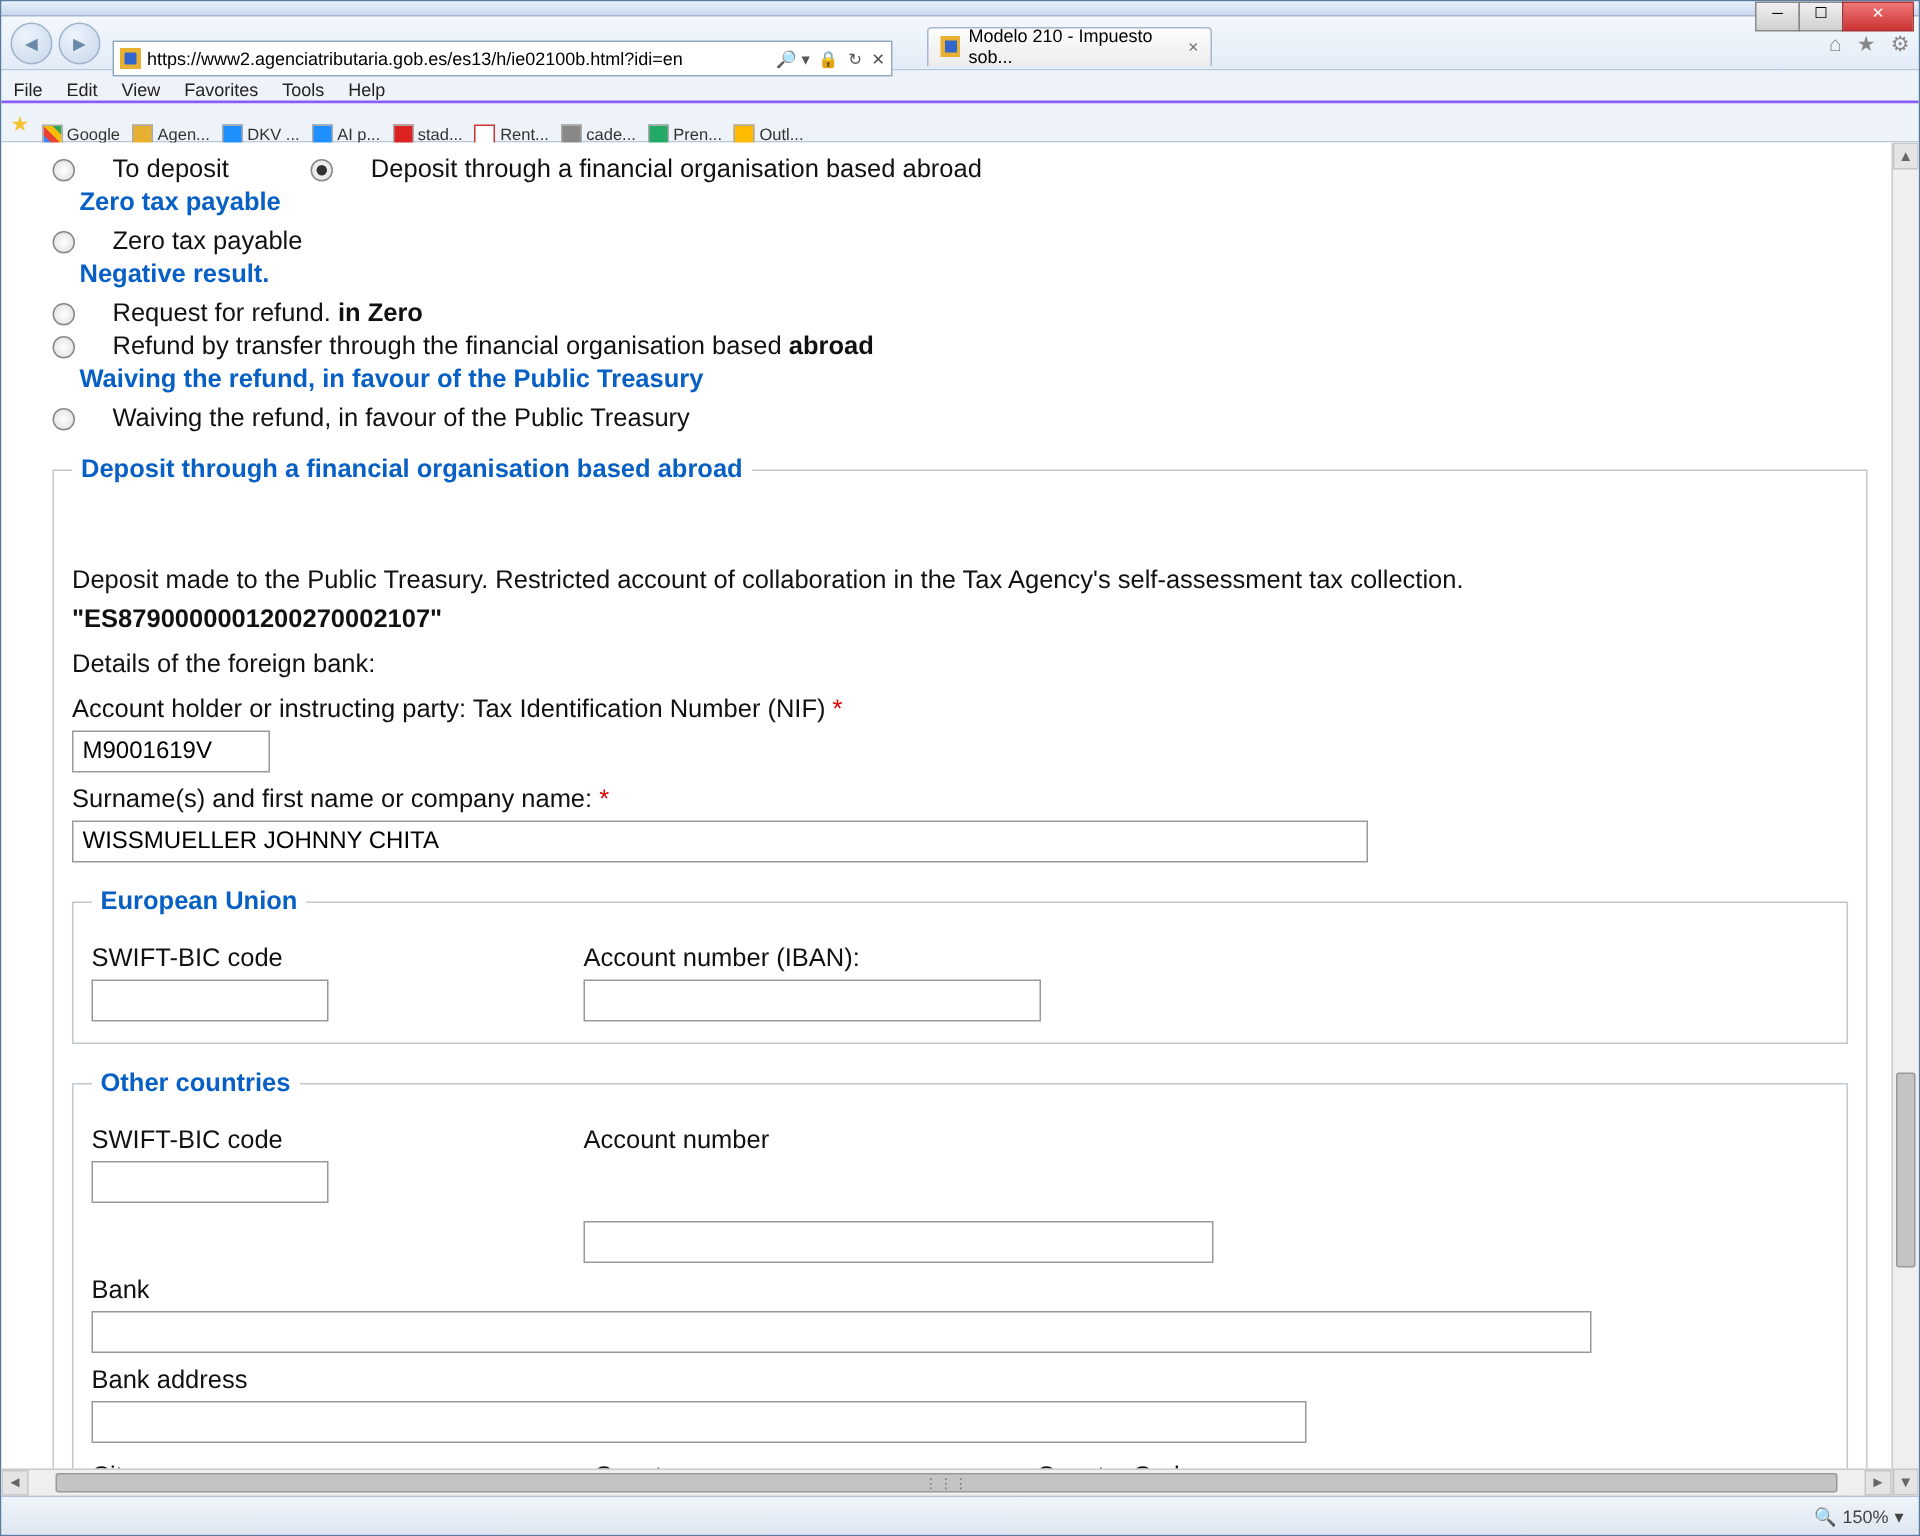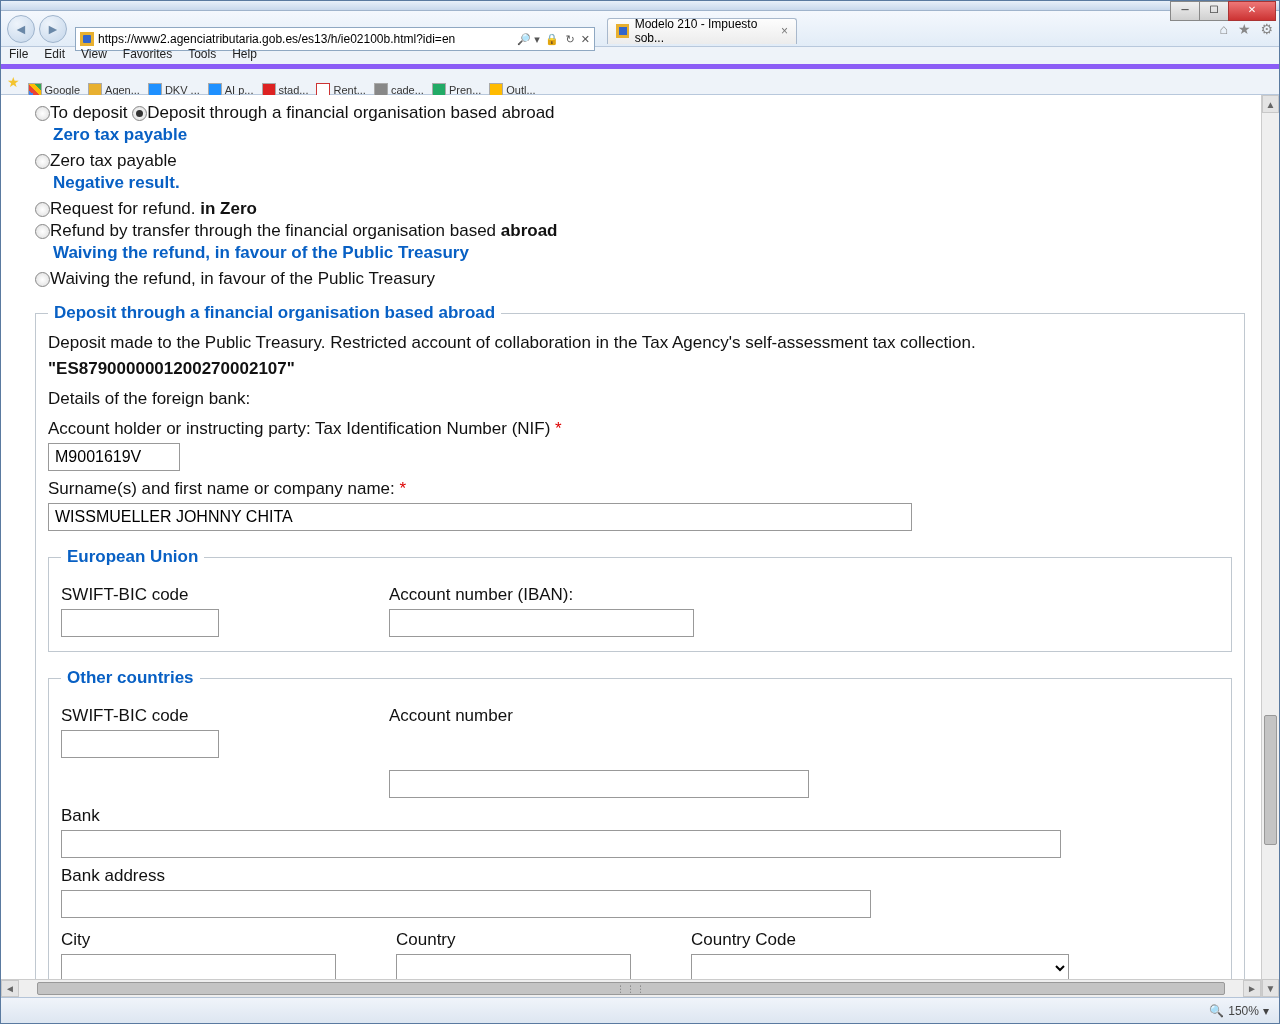--- a/index.html
+++ b/index.html
@@ -9,47 +9,47 @@
 .wincontrols { position: absolute; top: 0; right: 3px; display: flex; }
 .winbtn { width: 30px; height: 20px; border: 1px solid #888; background: linear-gradient(#f0f0f0,#d0d0d0); font-size: 10px; text-align: center; line-height: 16px; margin-left: -1px; cursor: pointer; }
 .winbtn.close { background: linear-gradient(#e77,#c33); color: #fff; width: 48px; border-color:#a33; }
 .navbar { height: 36px; background: linear-gradient(#f4f8fd,#e2ecf7); display: flex; align-items: center; padding: 0 6px; border-bottom: 1px solid #b8c8dc; gap:4px;}
 .navback, .navfwd { width: 28px; height: 28px; border-radius: 50%; background: radial-gradient(circle at 35% 30%, #eef4fb, #c4d6ea); border: 1px solid #9fb4cc; display:flex;align-items:center;justify-content:center;color:#6a88a8;font-size:14px; cursor:pointer;}
 .addrbox { flex: 0 0 520px; height: 24px; border: 1px solid #8fa8c2; background: #fff; display: flex; align-items: center; padding: 0 4px; font-size: 12px; margin-left:4px;margin-top:21px;}
 .addrbox .favicon { width:14px; height:14px; background:#e8b030; margin-right:4px; display:inline-block; position:relative;}
 .addrbox .favicon::after{content:"";position:absolute;left:3px;top:3px;width:8px;height:8px;background:#36c;border-radius:1px;}
 .addrctrl{ margin-left:auto; display:flex; gap:6px; font-size:11px; color:#555; align-items:center;}
 .addrctrl span{cursor:pointer;}
-.tabstrip { flex:1; display:flex; align-items:flex-end; height:30px; margin-left:8px;}
+.tabstrip { flex:1; display:flex; align-items:flex-end; height:30px; margin-left:19px;}
 .tab { height:26px; background: linear-gradient(#fdfdfd,#ececec); border:1px solid #a8b8cc; border-bottom:none; border-radius:3px 3px 0 0; padding:0 8px; display:flex; align-items:center; font-size:12px; gap:6px; max-width:190px;}
 .tab .tfav{width:14px;height:14px;background:#e8b030;display:inline-block;position:relative;}
 .tab .tfav::after{content:"";position:absolute;left:3px;top:3px;width:8px;height:8px;background:#36c;}
 .tab .tclose{margin-left:auto;color:#777;font-size:12px;cursor:pointer;}
 .toolicons{margin-left:auto;display:flex;gap:10px;color:#888;font-size:14px;}
-.menubar { height: 22px; background: #eef3f9; border-bottom: 5px solid #8b5cf6; display: flex; align-items: flex-start; padding: 0 8px; font-size: 12px; gap: 16px; color:#222;}
+.menubar { height: 22px; background: #eef3f9; border-bottom: 2px solid #8b5cf6; display: flex; align-items: flex-end; padding: 0 8px; font-size: 12px; gap: 16px; color:#222;}
 .menubar span{cursor:pointer;}
 .favbar { height: 26px; background: #eef3f9; border-bottom: 1px solid #b8c8dc; display: flex; align-items: center; padding: 0 6px; font-size: 11px; gap: 8px; color:#333;}
 .favbar .star{color:#f4c430;font-size:14px;}
 .favitem{display:flex;align-items:center;gap:3px;cursor:pointer;margin-top:16px;}
 .favico{width:14px;height:14px;display:inline-block;border:1px solid #aaa;background:#fff;}
 .fg{background:linear-gradient(45deg,#4285f4 25%,#ea4335 25% 50%,#fbbc05 50% 75%,#34a853 75%);}
 .fa{background:#e8b030;}
 .fe{background:#1e90ff;}
 .fs{background:#d22;}
 .fr{background:#fff;border:1px solid #c33;}
 .fc{background:#888;}
 .fp{background:#2a6;}
 .fo{background:#fb0;}
 .content-wrap{position:absolute; top:94px; left:0; right:0; bottom:26px; overflow:hidden; background:#fff;}
 .vscroll{position:absolute;right:0;top:0;bottom:0;width:18px;background:#efefef;border-left:1px solid #ccc;}
 .vscroll .thumb{position:absolute;left:2px;right:2px;top:620px;height:130px;background:#c4c4c4;border:1px solid #999;border-radius:2px;}
 .vscroll .arr{position:absolute;left:0;right:0;height:18px;background:#e4e4e4;text-align:center;font-size:10px;line-height:18px;color:#666;border:1px solid #c8c8c8;}
 .vscroll .arr.up{top:0;} .vscroll .arr.dn{bottom:0;}
 .page{padding: 6px 16px 20px 34px; font-size:17px; color:#111; margin-right:18px; height:100%; overflow:hidden;}
-.radio-row{display:flex;align-items:center;gap:0;margin:2px 0;}
+.radio-row{display:flex;align-items:center;gap:25px;margin:2px 0;}
 .radio{width:15px;height:15px;border:1px solid #888;border-radius:50%;background:radial-gradient(#fff,#ddd);display:inline-flex;align-items:center;justify-content:center;flex:none;}
 .radio.sel::after{content:"";width:7px;height:7px;border-radius:50%;background:#333;}
 .blue-head{color:#0860c4;font-weight:bold;margin:2px 0 6px 18px;}
 fieldset{border:1px solid #c0c8d0;margin:14px 0 0 0;padding:10px 12px 14px;}
 fieldset.inner{margin:16px 0 0 0;}
 legend{color:#0860c4;font-weight:bold;padding:0 6px;font-size:17px;}
 .req{color:#d00;}
 .field-label{margin:8px 0 4px;}
 input.txt, select.txt{border:1px solid #999;padding:4px 6px;font-size:16px;font-family:inherit;background:#fff;}
 .w-nif{width:132px;} .w-full{width:864px;} .w-swift{width:158px;} .w-iban{width:305px;}
@@ -183,21 +183,21 @@
       </div>
       <div class="blue-head">Waiving the refund, in favour of the Public Treasury</div>
 
       <div class="radio-row">
         <span class="radio"></span>
         <span>Waiving the refund, in favour of the Public Treasury</span>
       </div>
 
       <fieldset>
         <legend>Deposit through a financial organisation based abroad</legend>
-        <div style="margin-bottom:6px;">Deposit made to the Public Treasury. Restricted account of collaboration in the Tax Agency's self-assessment tax collection.</div>
+        <div style="margin-bottom:6px;margin-top:44px;">Deposit made to the Public Treasury. Restricted account of collaboration in the Tax Agency's self-assessment tax collection.</div>
         <div style="margin-bottom:10px;"><b>"ES8790000001200270002107"</b></div>
         <div style="margin-bottom:10px;">Details of the foreign bank:</div>
 
         <div class="field-label"><span>Account holder or instructing party: Tax Identification Number (NIF) </span><span class="req">*</span></div>
         <input class="txt w-nif" value="M9001619V" style="">
 
         <div class="field-label"><span>Surname(s) and first name or company name: </span><span class="req">*</span></div>
         <input class="txt w-full" value="WISSMUELLER JOHNNY CHITA" style="">
 
         <fieldset class="inner">

